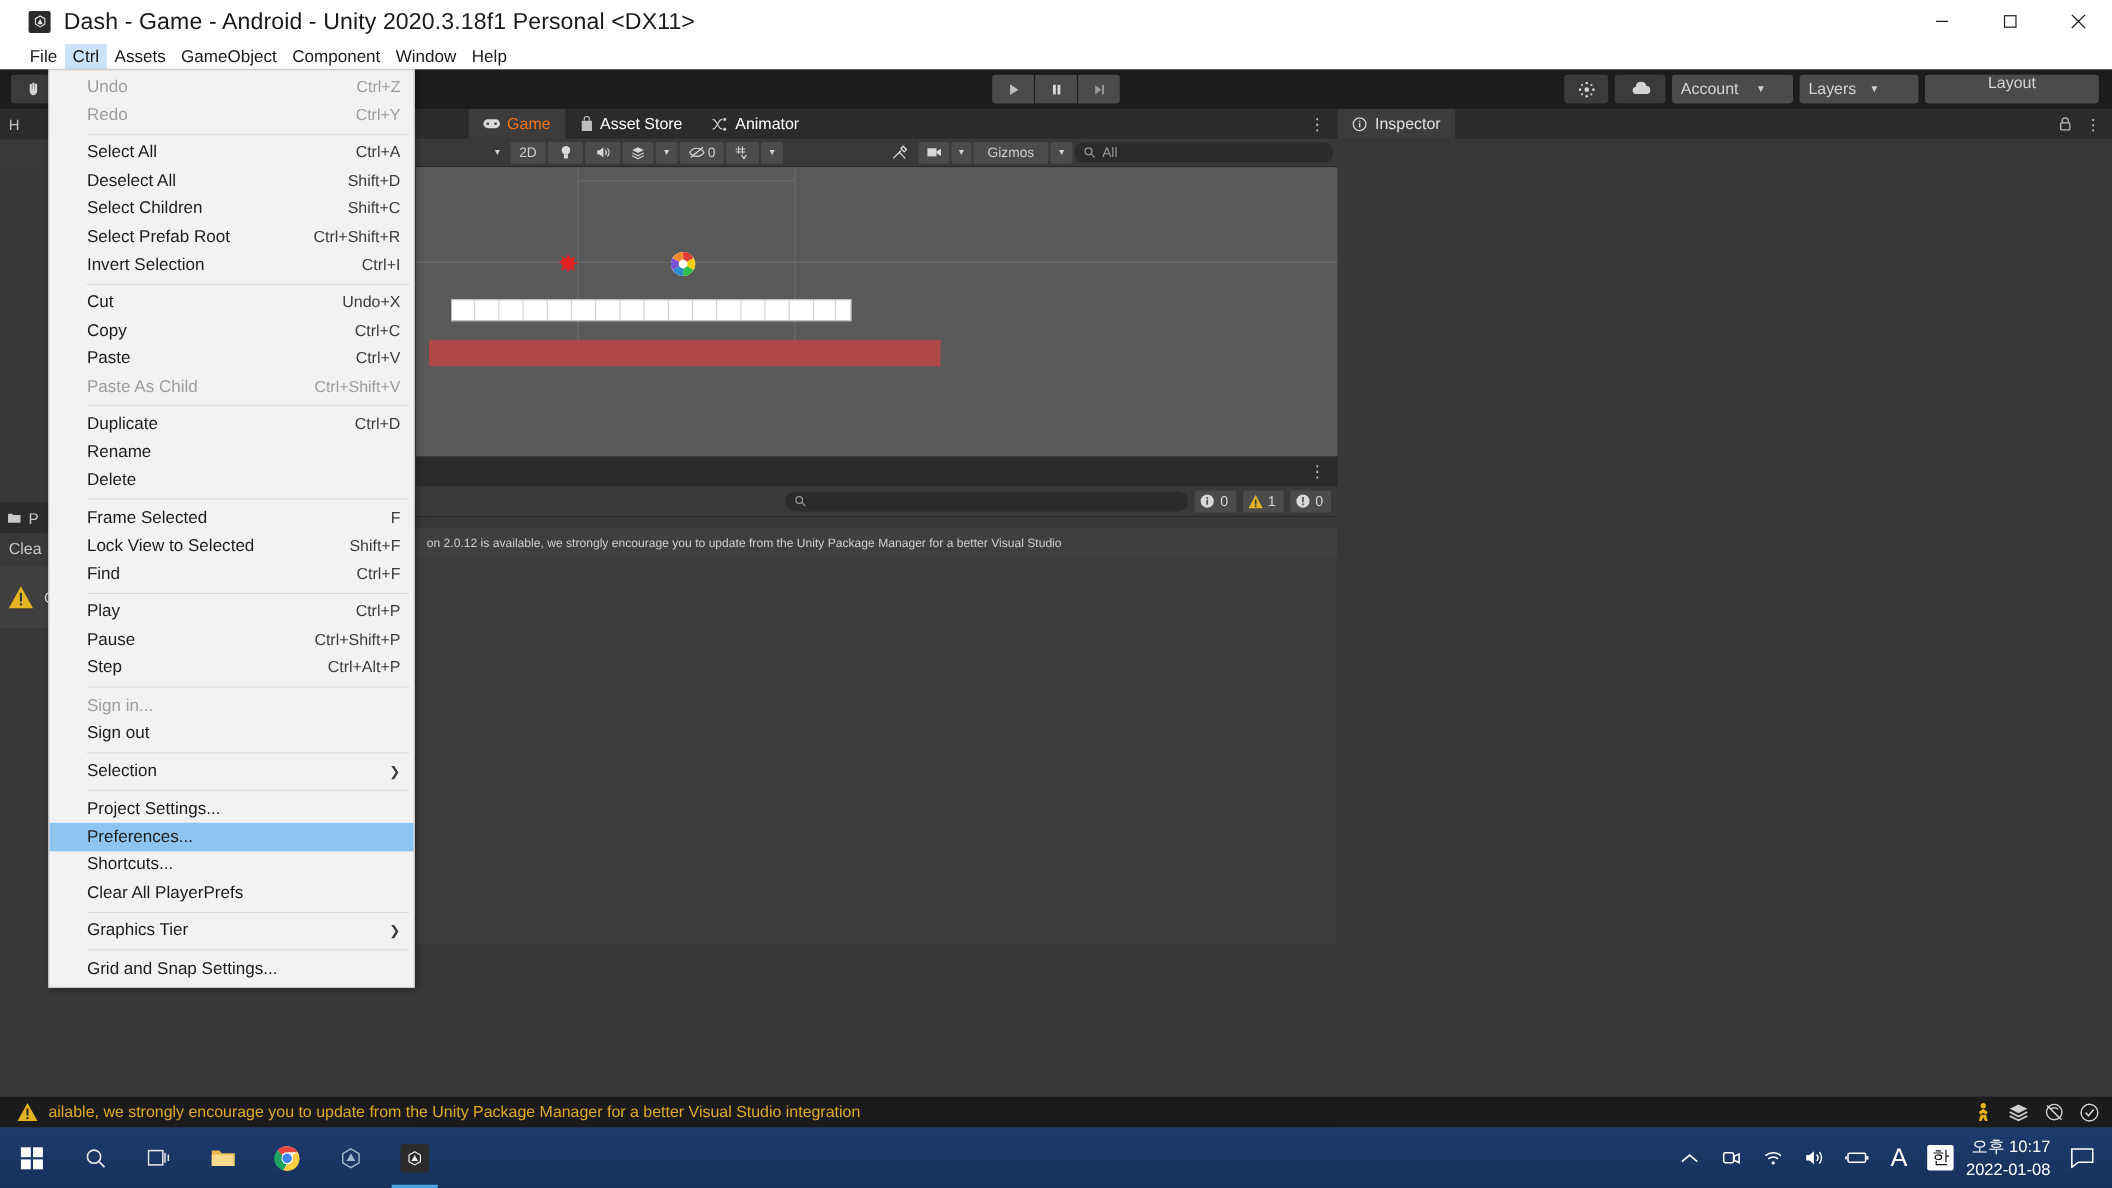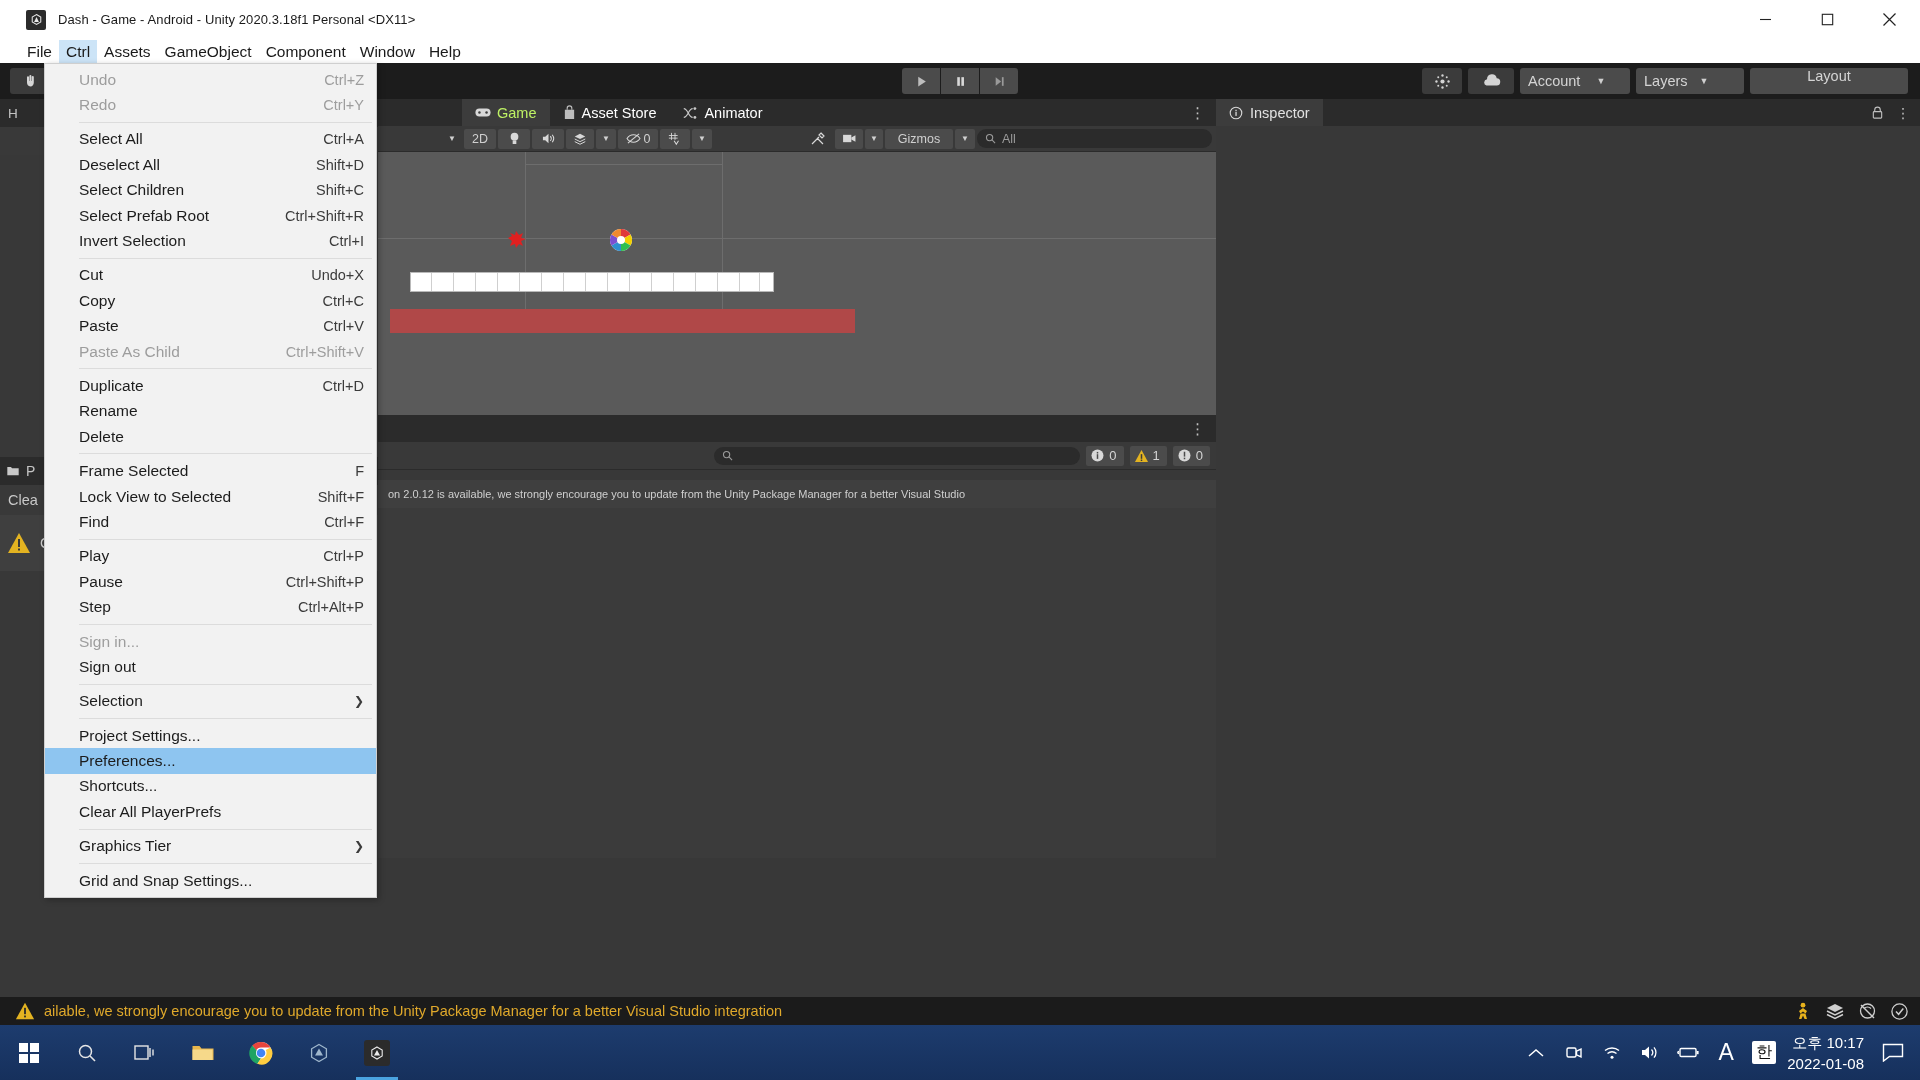--- a/index.html
+++ b/index.html
@@ -16,21 +16,21 @@
     position: absolute; left: 0; top: 0; width: 1920px; height: 40px;
     background: #ffffff; border-bottom: 1px solid #ffffff;
     display: flex; align-items: center;
   }
   .tb-icon {
     width: 20px; height: 20px; margin-left: 26px; margin-right: 12px;
     background: #2b2b2b; border-radius: 2px; position: relative;
     display: flex; align-items: center; justify-content: center;
   }
   .tb-icon svg { display:block; }
-  .tb-title { font-size: 13px; color: #1a1a1a; letter-spacing: .1px; white-space: nowrap; }
+  .tb-title { font-size: 21px; color: #1a1a1a; letter-spacing: .1px; white-space: nowrap; }
   .tb-btns { margin-left: auto; display: flex; height: 40px; }
   .tb-btn {
     width: 62px; height: 40px; display: flex; align-items: center; justify-content: center;
     color: #222;
   }
 
   
   .menubar {
     position: absolute; left: 0; top: 40px; width: 1920px; height: 23px;
     background: #ffffff; display: flex; align-items: center; padding-left: 20px;
@@ -90,21 +90,21 @@
     position: absolute; left: 378px; top: 36px; width: 838px; height: 926px; background: #383838;
   }
   .gv-tabs {
     height: 27px; background: #2b2b2b; display: flex; align-items: center; padding-left: 6px;
     position: relative;
   }
   .gv-tab {
     display: flex; align-items: center; gap: 6px; height: 27px; padding: 0 13px;
     font-size: 14.5px; color: #ffffff;
   }
-  .gv-tab.active { background: #3c3c3c; color: #bef264; margin-left: 36px; }
+  .gv-tab.active { background: #3c3c3c; color: #f97316; }
   .gv-tabs .kebab { position: absolute; right: 10px; color: #c0c0c0; font-size: 15px; letter-spacing:1px;}
   .gv-toolbar {
     height: 26px; background: #393939; display: flex; align-items: center; gap: 2px;
     padding: 0 4px; border-bottom: 1px solid #2b2b2b;
   }
   .gt {
     height: 20px; background: #4b4b4b; border-radius: 2px; color: #d0d0d0; font-size: 12.5px;
     display: flex; align-items: center; justify-content: center; padding: 0 6px; gap: 3px;
   }
   .gt.plain { background: transparent; }

